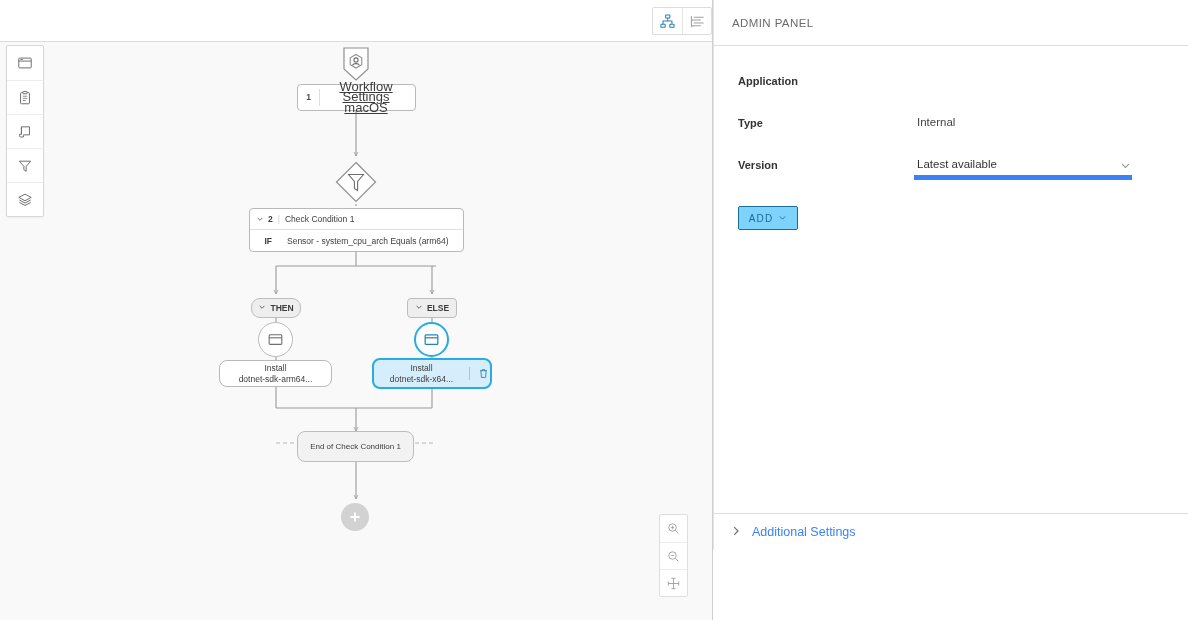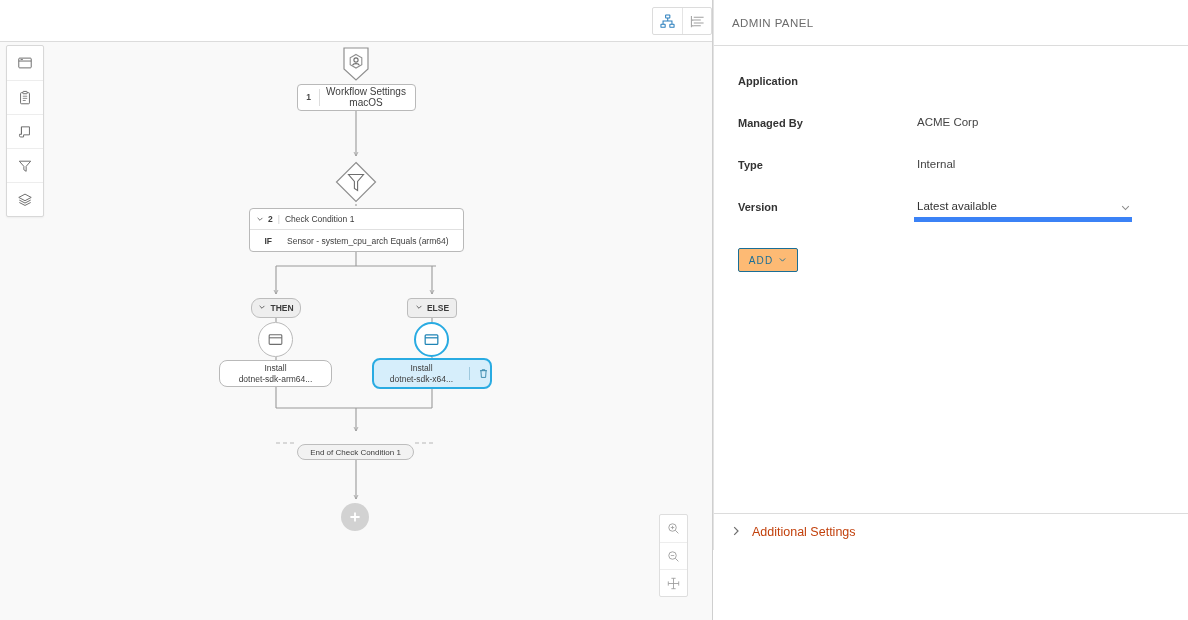--- a/index.html
+++ b/index.html
@@ -96,22 +96,23 @@
     display: flex; align-items: center;
   }
   .wf-num {
     width: 22px; text-align: center;
     font-size: 8.5px; color: #4a4a4a; font-weight: bold;
     border-right: 1px solid #dddddd;
     height: 17px; line-height: 17px;
   }
   .wf-text {
     flex: 1; text-align: center;
-    font-size: 10px; color: #3c3c3c; line-height: 10.5px;
+    font-size: 13px; color: #3c3c3c; line-height: 10.5px;
     padding-right: 3px;
+    text-decoration: underline;
   }
 
   .diamond {
     left: 334px; top: 160px;
     width: 44px; height: 44px;
   }
 
   .cond-box {
     left: 249px; top: 208px;
     width: 215px;
@@ -182,22 +183,22 @@
     justify-content: center;
     padding-left: 6px;
   }
   .app-else .lbl { flex: 1; text-align: center; }
   .app-else .divider {
     width: 1px; height: 13px; background: #9ec9de; margin: 0 6px;
   }
   .app-else .trash { width: 14px; display:flex; align-items:center; justify-content:center; cursor: pointer; }
 
   .end-pill {
-    left: 297px; top: 444px;
-    width: 117px; height: 16px;
+    left: 297px; top: 431px;
+    width: 117px; height: 31px;
     background: #f2f2f2;
     border: 1px solid #bdbdbd;
     border-radius: 8px;
     display: flex; align-items: center; justify-content: center;
     font-size: 8px; color: #3c3c3c;
   }
 
   .plus-circle {
     left: 341px; top: 503px;
     width: 28px; height: 28px;
@@ -269,39 +270,39 @@
     font-size: 11.5px; color: #333333;
     cursor: pointer;
   }
   .select-line .caret { position: absolute; right: 1px; top: 2px; }
 
   .add-button {
     margin-top: 26px;
     width: 60px; height: 24px;
     border: 1px solid #1a6e96;
     border-radius: 2px;
-    background: #fdba74;
+    background: #7dd3fc;
     color: #1a6e96;
     font-size: 10px; letter-spacing: 1.2px;
     display: flex; align-items: center; justify-content: center;
     gap: 5px;
     cursor: pointer;
     font-family: "Liberation Sans", sans-serif;
   }
 
   .panel-footer {
     position: absolute; left: 0; bottom: 0;
     width: 475px; height: 37px;
     border-top: 1px solid #dcdcdc;
     display: flex; align-items: center;
     padding-left: 16px; gap: 10px;
     cursor: pointer;
   }
   .panel-footer .ftxt {
-    font-size: 12.5px; color: #c2410c;
+    font-size: 12.5px; color: #3b82f6;
   }
 </style>
 </head>
 <body>
 
 <div id="app">
 
   <div class="canvas-wrap">
 
     <div class="canvas-topbar">
@@ -527,26 +528,20 @@
     <div class="panel-header">
       <span>ADMIN PANEL</span>
     </div>
 
     <div class="panel-body">
 
       <div class="field-row">
         <div class="field-label">Application</div>
       </div>
 
-      <div class="field-row">
-        <div class="field-label">Managed By</div>
-        <div class="field-value">
-          <div class="plain-value">ACME Corp</div>
-        </div>
-      </div>
 
       <div class="field-row">
         <div class="field-label">Type</div>
         <div class="field-value">
           <div class="plain-value">Internal</div>
         </div>
       </div>
 
       <div class="field-row">
         <div class="field-label">Version</div>

